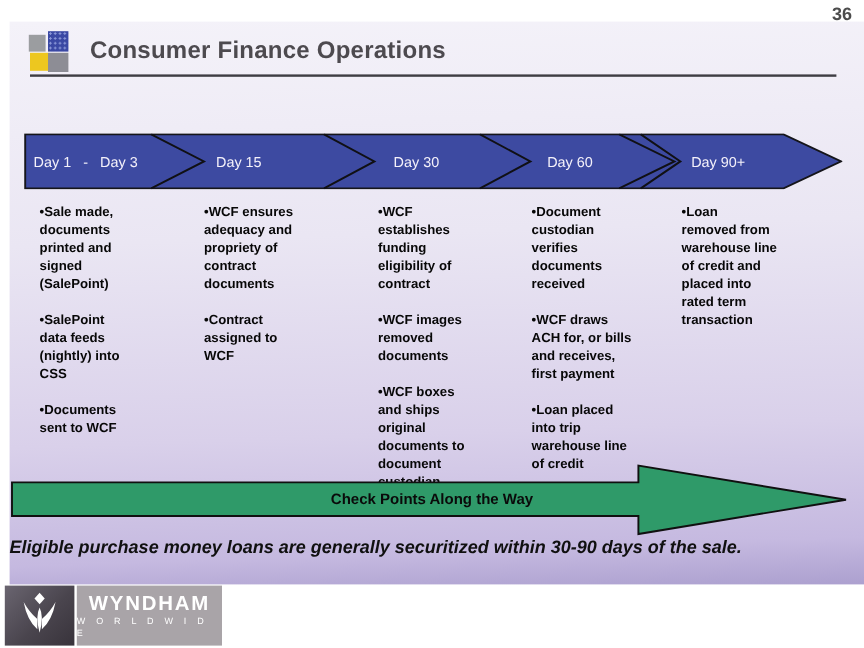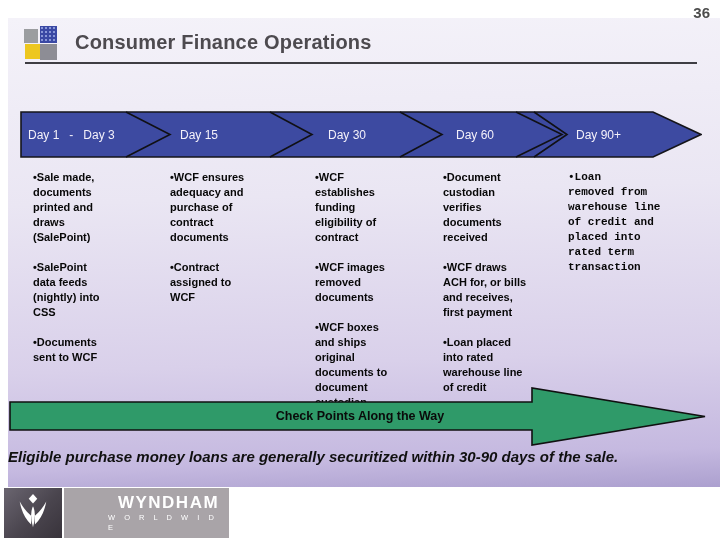--- a/index.html
+++ b/index.html
@@ -45,37 +45,37 @@
   .col{
     position:absolute;top:152px;
     font-size:11px;font-weight:bold;color:#070707;line-height:15px;
   }
   .col p{margin:0 0 15px 0;white-space:pre-line;}
   .col p::before{content:"\2022 ";}
   .col1{left:25px;width:96px;}
   .col2{left:162px;width:106px;}
   .col3{left:307px;width:100px;}
   .col4{left:435px;width:124px;}
-  .col5{left:560px;width:100px;font-family:Liberation Mono, monospace;}
+  .col5{left:560px;width:100px;}
   
   .summary{
     position:absolute;left:0;top:430px;width:706px;
     font-size:15px;font-weight:bold;font-style:italic;color:#101010;
     white-space:nowrap;
   }
   
   .logo-box{
     position:absolute;left:4px;top:488px;width:58px;height:50px;
     background:linear-gradient(135deg,#6a6570 0%,#4a454e 55%,#38333b 100%);
     display:flex;align-items:center;justify-content:center;
   }
   .brand-box{
     position:absolute;left:64px;top:488px;width:121px;height:50px;
     background:#a9a4a8;color:#ffffff;
-    display:flex;flex-direction:column;align-items:center;justify-content:center;padding-left:44px;
+    display:flex;flex-direction:column;align-items:center;justify-content:center;
   }
   .brand-name{font-size:17px;font-weight:bold;letter-spacing:1.5px;line-height:18px;}
   .brand-sub{font-size:7.5px;letter-spacing:3.5px;line-height:10px;margin-top:1px;}
   .tagline{
     position:absolute;left:215px;top:505px;
     font-size:13px;color:#141414;white-space:nowrap;
   }
 </style>
 </head>
 <body>
@@ -106,33 +106,33 @@
       <text class="day-label" x="160" y="28">Day 15</text>
       <text class="day-label" x="308" y="28">Day 30</text>
       <text class="day-label" x="436" y="28">Day 60</text>
       <text class="day-label" x="556" y="28">Day 90+</text>
     </svg>
 
     <div class="col col1">
       <p>Sale made,
 documents
 printed and
-draws
+signed
 (SalePoint)</p>
       <p>SalePoint
 data feeds
 (nightly) into
 CSS</p>
       <p>Documents
 sent to WCF</p>
     </div>
     <div class="col col2">
       <p>WCF ensures
 adequacy and
-purchase of
+propriety of
 contract
 documents</p>
       <p>Contract
 assigned to
 WCF</p>
     </div>
     <div class="col col3">
       <p>WCF
 establishes
 funding
@@ -152,21 +152,21 @@
       <p>Document
 custodian
 verifies
 documents
 received</p>
       <p>WCF draws
 ACH for, or bills
 and receives,
 first payment</p>
       <p>Loan placed
-into rated
+into trip
 warehouse line
 of credit</p>
     </div>
     <div class="col col5">
       <p>Loan
 removed from
 warehouse line
 of credit and
 placed into
 rated term

